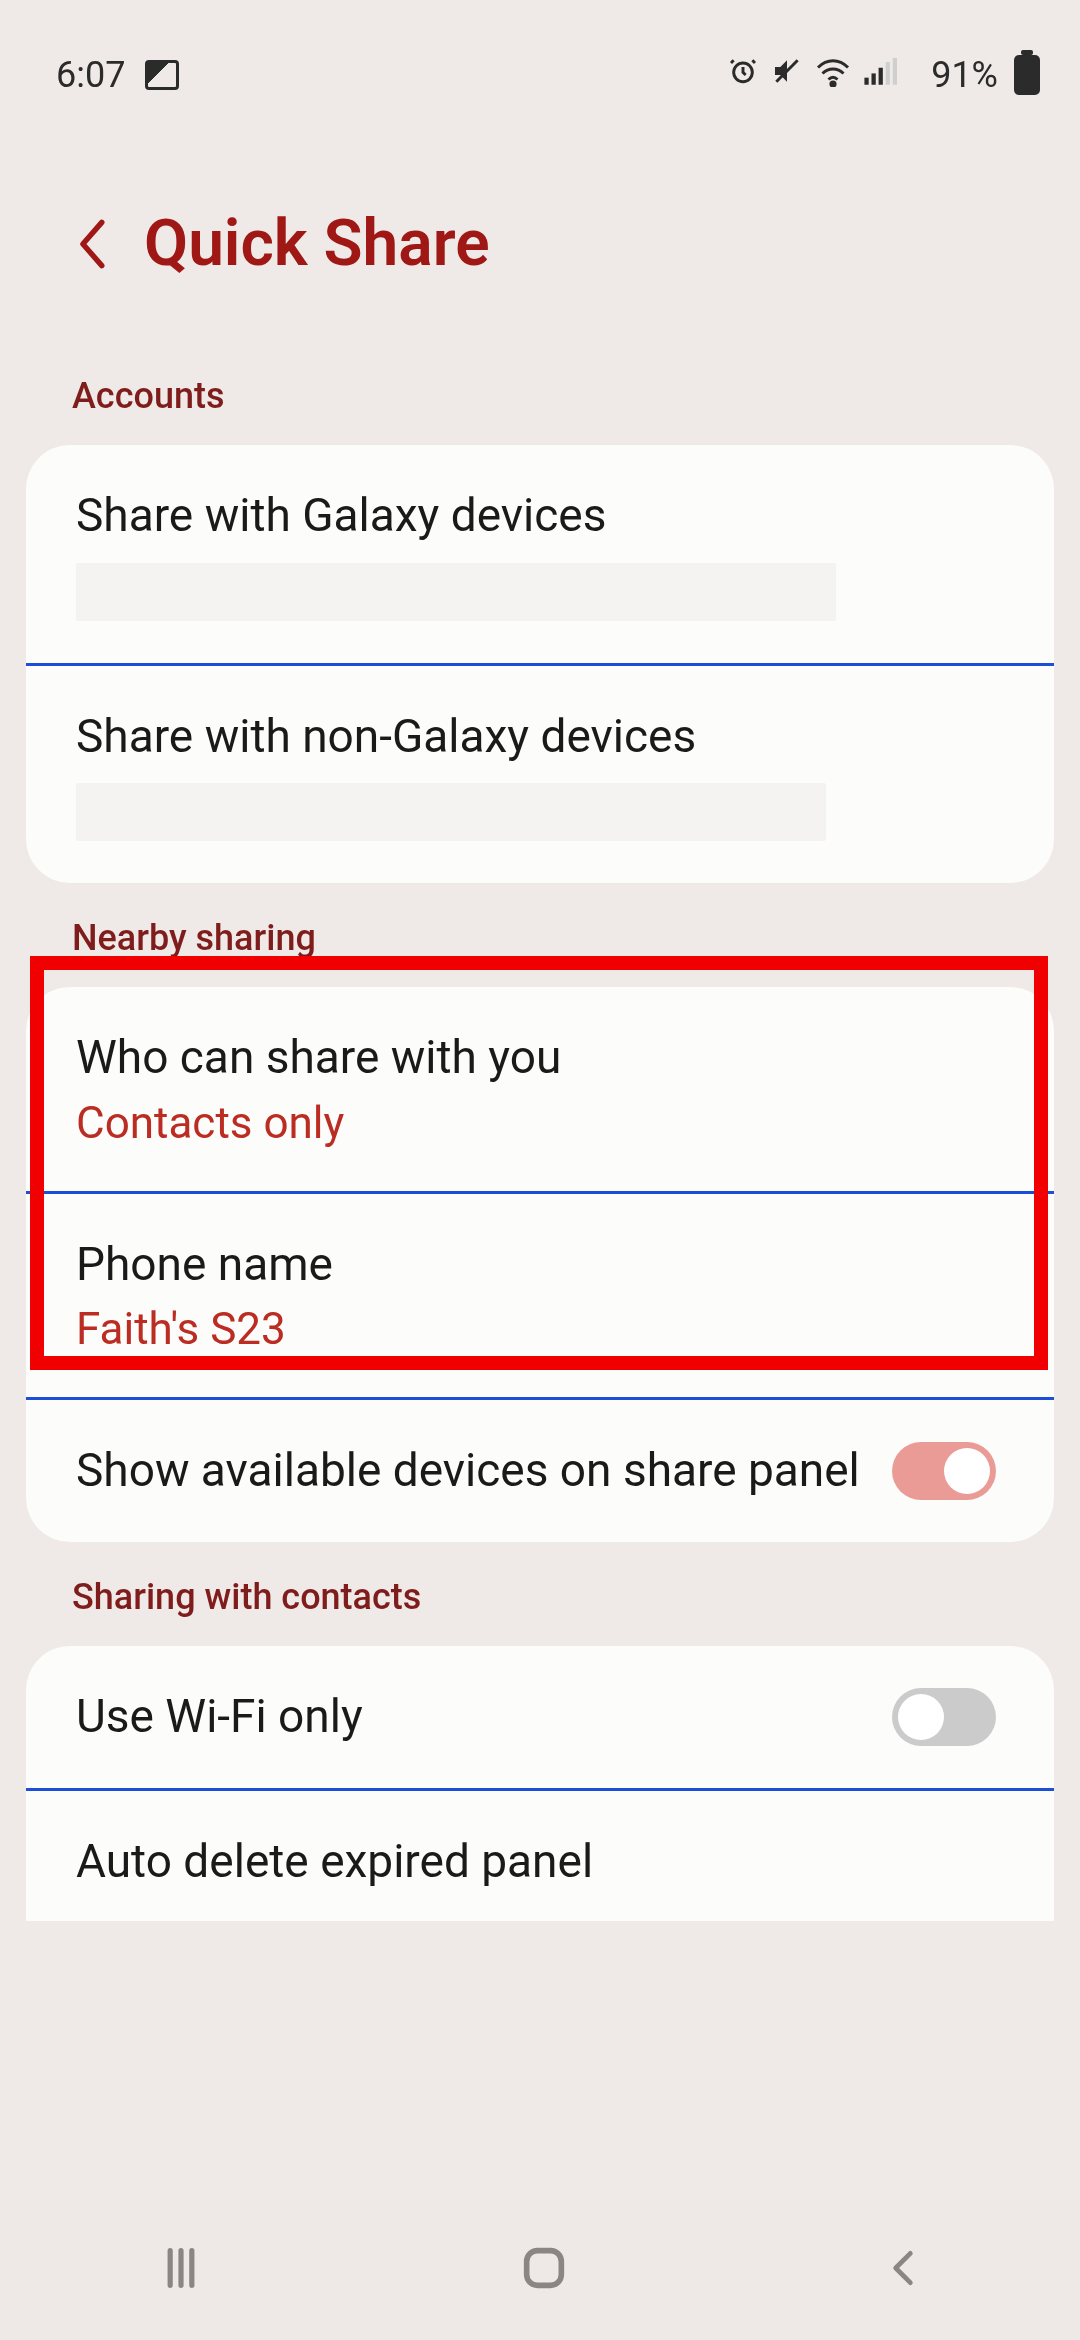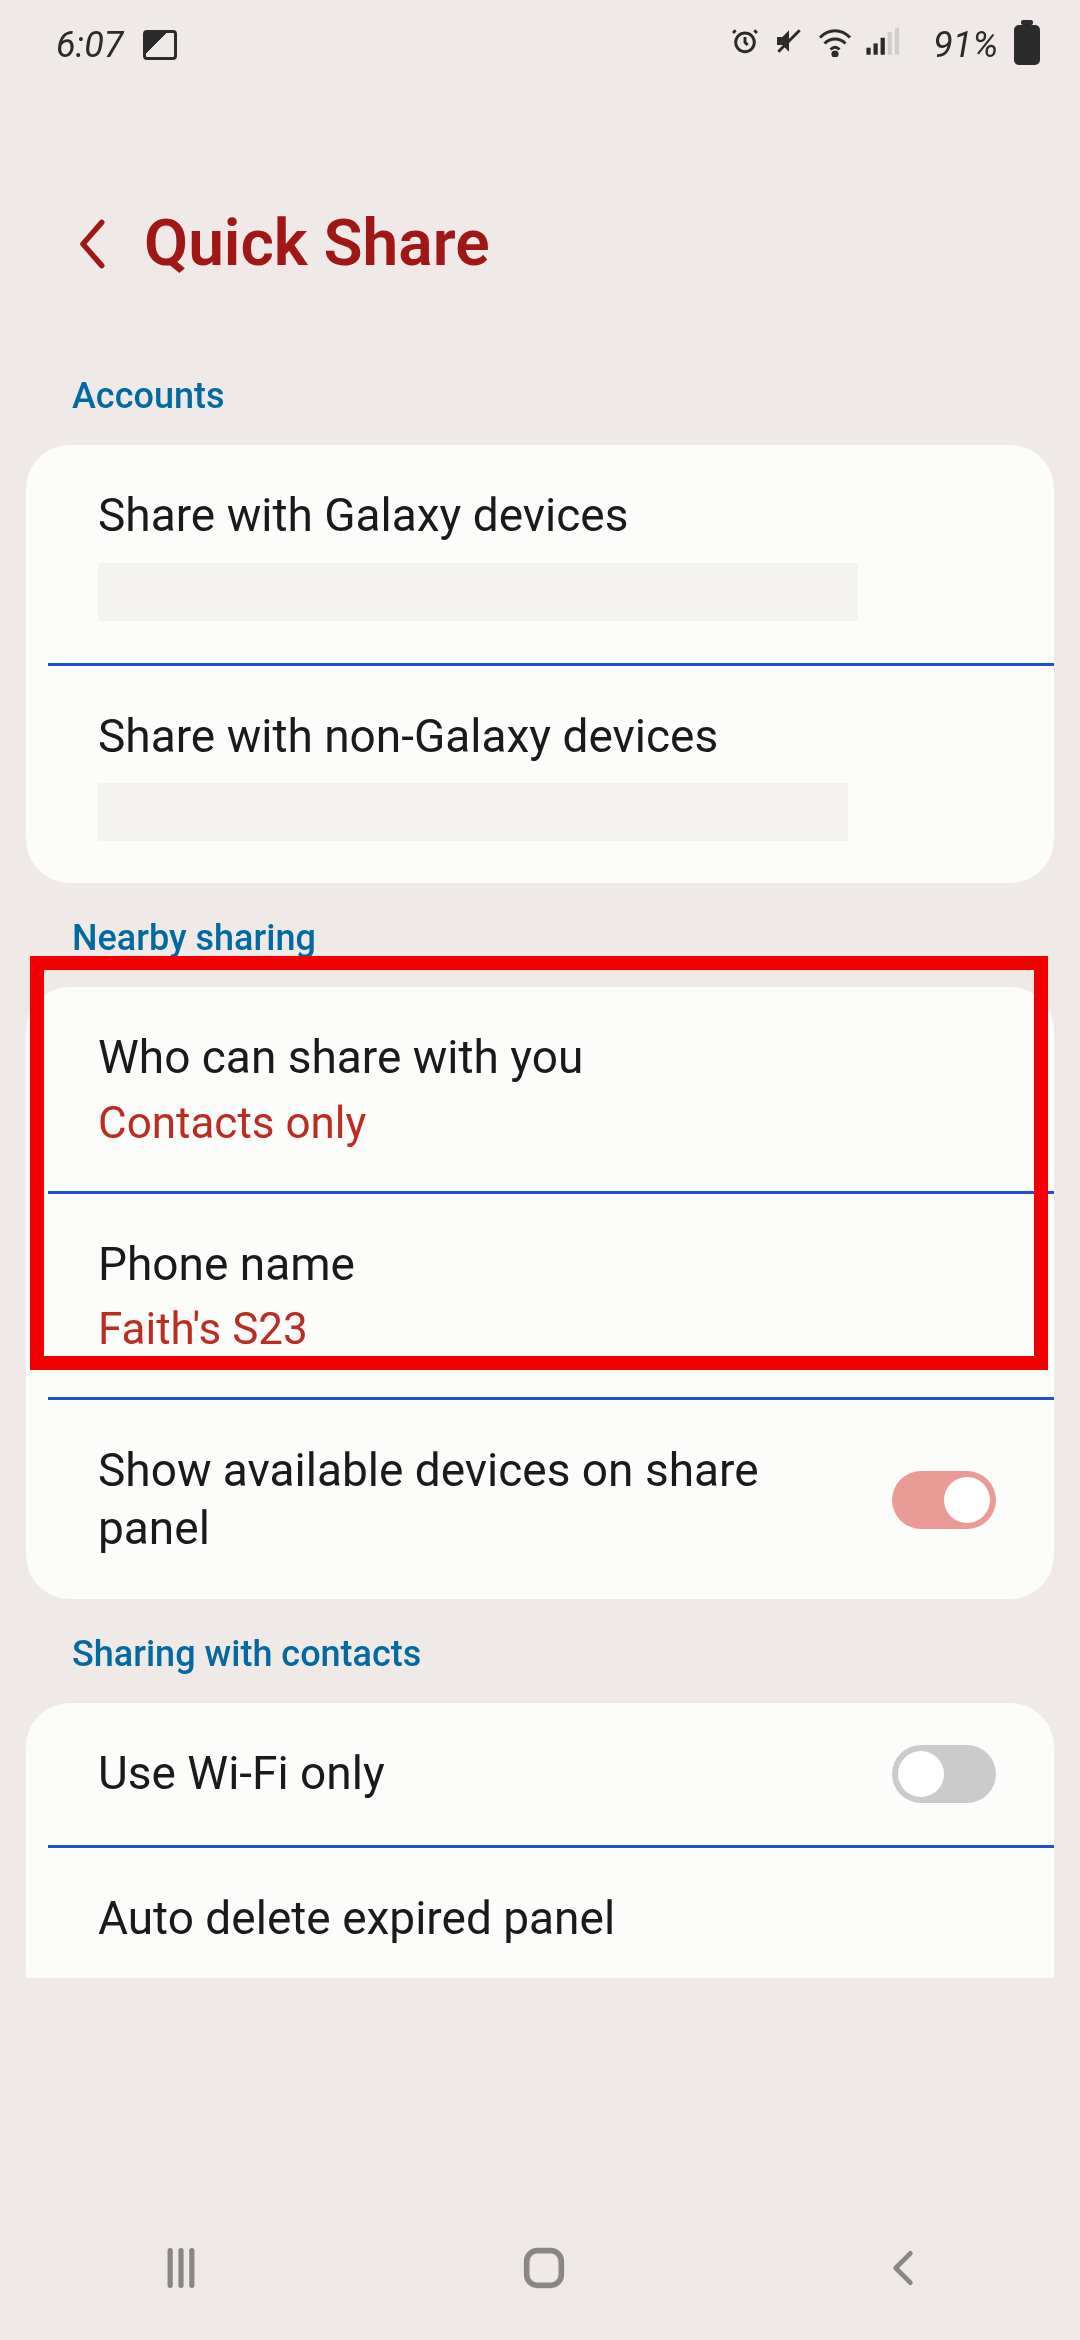--- a/index.html
+++ b/index.html
@@ -7,26 +7,25 @@
   body {
     background: #efeae7;
     font-family: -apple-system, 'Segoe UI', Roboto, sans-serif;
     color: #1a1a1a;
     overflow: hidden;
     position: relative;
   }
   .statusbar {
     display: flex;
     justify-content: space-between;
-    align-items: flex-start;
+    align-items: flex-end;
     padding: 24px 40px 0 56px;
     height: 96px;
     font-size: 36px;
     color: #2b2b2b;
-    font-style: italic;
   }
   .statusbar-left { display: flex; align-items: center; gap: 20px; }
   .statusbar-right { display: flex; align-items: center; gap: 12px; font-size: 34px; }
   .statusbar-right .pct { font-size: 36px; margin-left: 22px; }
   .icon-pic {
     width: 34px; height: 30px; border: 3px solid #2b2b2b; border-radius: 4px;
     background: linear-gradient(135deg, #2b2b2b 40%, transparent 40%);
     position: relative;
   }
   .icon-batt {
@@ -44,34 +43,33 @@
     gap: 36px;
     margin-left: 18px;
   }
   .header-title {
     color: #a01815;
     font-weight: 600;
     font-size: 64px;
   }
   .back-chevron svg { display:block; }
   .section-label {
-    color: #0369a1;
+    color: #7f1d1d;
     font-size: 36px;
     font-weight: 500;
     padding: 34px 72px 28px 72px;
   }
   .card {
     background: #fcfcfb;
     margin: 0 26px;
     border-radius: 44px;
     overflow: hidden;
   }
   .row {
     padding: 42px 58px 42px 50px;
-    margin-left: 22px;
   }
   .row + .row { border-top: 3px solid #1d4ed8; }
   .row-title {
     font-size: 46px;
     color: #1a1a1a;
     line-height: 1.25;
   }
   .row-sub-accent {
     font-size: 44px;
     color: #bb2c22;

